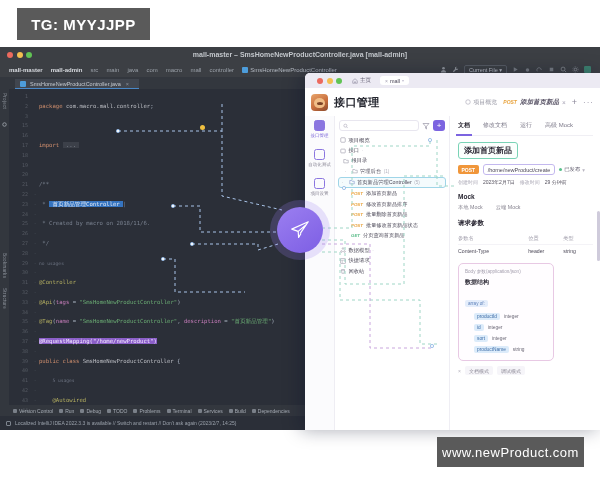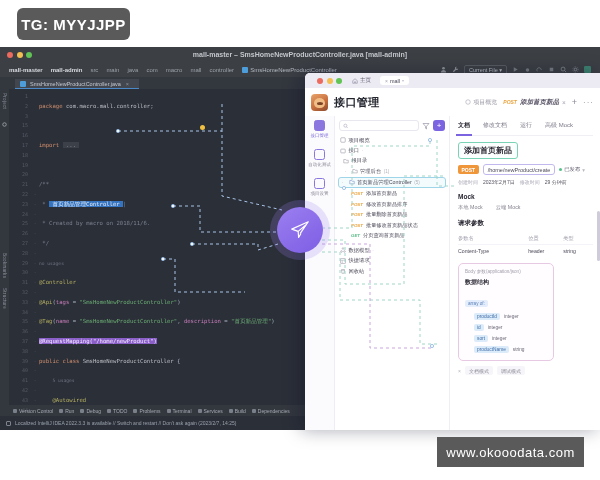--- a/index.html
+++ b/index.html
@@ -8,21 +8,21 @@
     background:#ffffff;
     font-family:"Liberation Sans", sans-serif;
     position:relative;
   }
   
   .wm {
     position:absolute; background:#5a5a5a; color:#fff;
     display:flex; align-items:center; justify-content:center;
     letter-spacing:.5px; z-index:90;
   }
-  #wm-top { left:17px; top:8px; width:113px; height:32px; font-size:15px; font-weight:bold;border-radius:6px; }
+  #wm-top { left:17px; top:8px; width:133px; height:32px; font-size:15px; font-weight:bold; }
   #wm-bottom { left:437px; top:437px; width:147px; height:30px; font-size:13px; }
 
   
   #ide {
     position:absolute; left:0; top:47px; width:600px; height:383px;
     background:#2b2f38; overflow:hidden;
   }
   #ide-titlebar {
     height:15px; background:#3c3f44; position:relative;
     display:flex; align-items:center;
@@ -746,13 +746,13 @@
 <div class="endpt" style="left:430px;top:344px;"></div>
 
 <div id="plane">
   <svg width="22" height="22" viewBox="0 0 24 24">
     <path d="M21 3L3 11l7 2.5L19 6l-6.5 9.5L21 3z" fill="none" stroke="#ffffff" stroke-width="1.3" stroke-linejoin="round"></path>
     <path d="M10 13.5L10.5 20l2.6-4.2" fill="none" stroke="#ffffff" stroke-width="1.3" stroke-linejoin="round"></path>
   </svg>
 </div>
 
 <div class="wm" id="wm-top">TG: MYYJJPP</div>
-<div class="wm" id="wm-bottom">www.okooodata.com</div>
+<div class="wm" id="wm-bottom">www.newProduct.com</div>
 
 </body></html>

